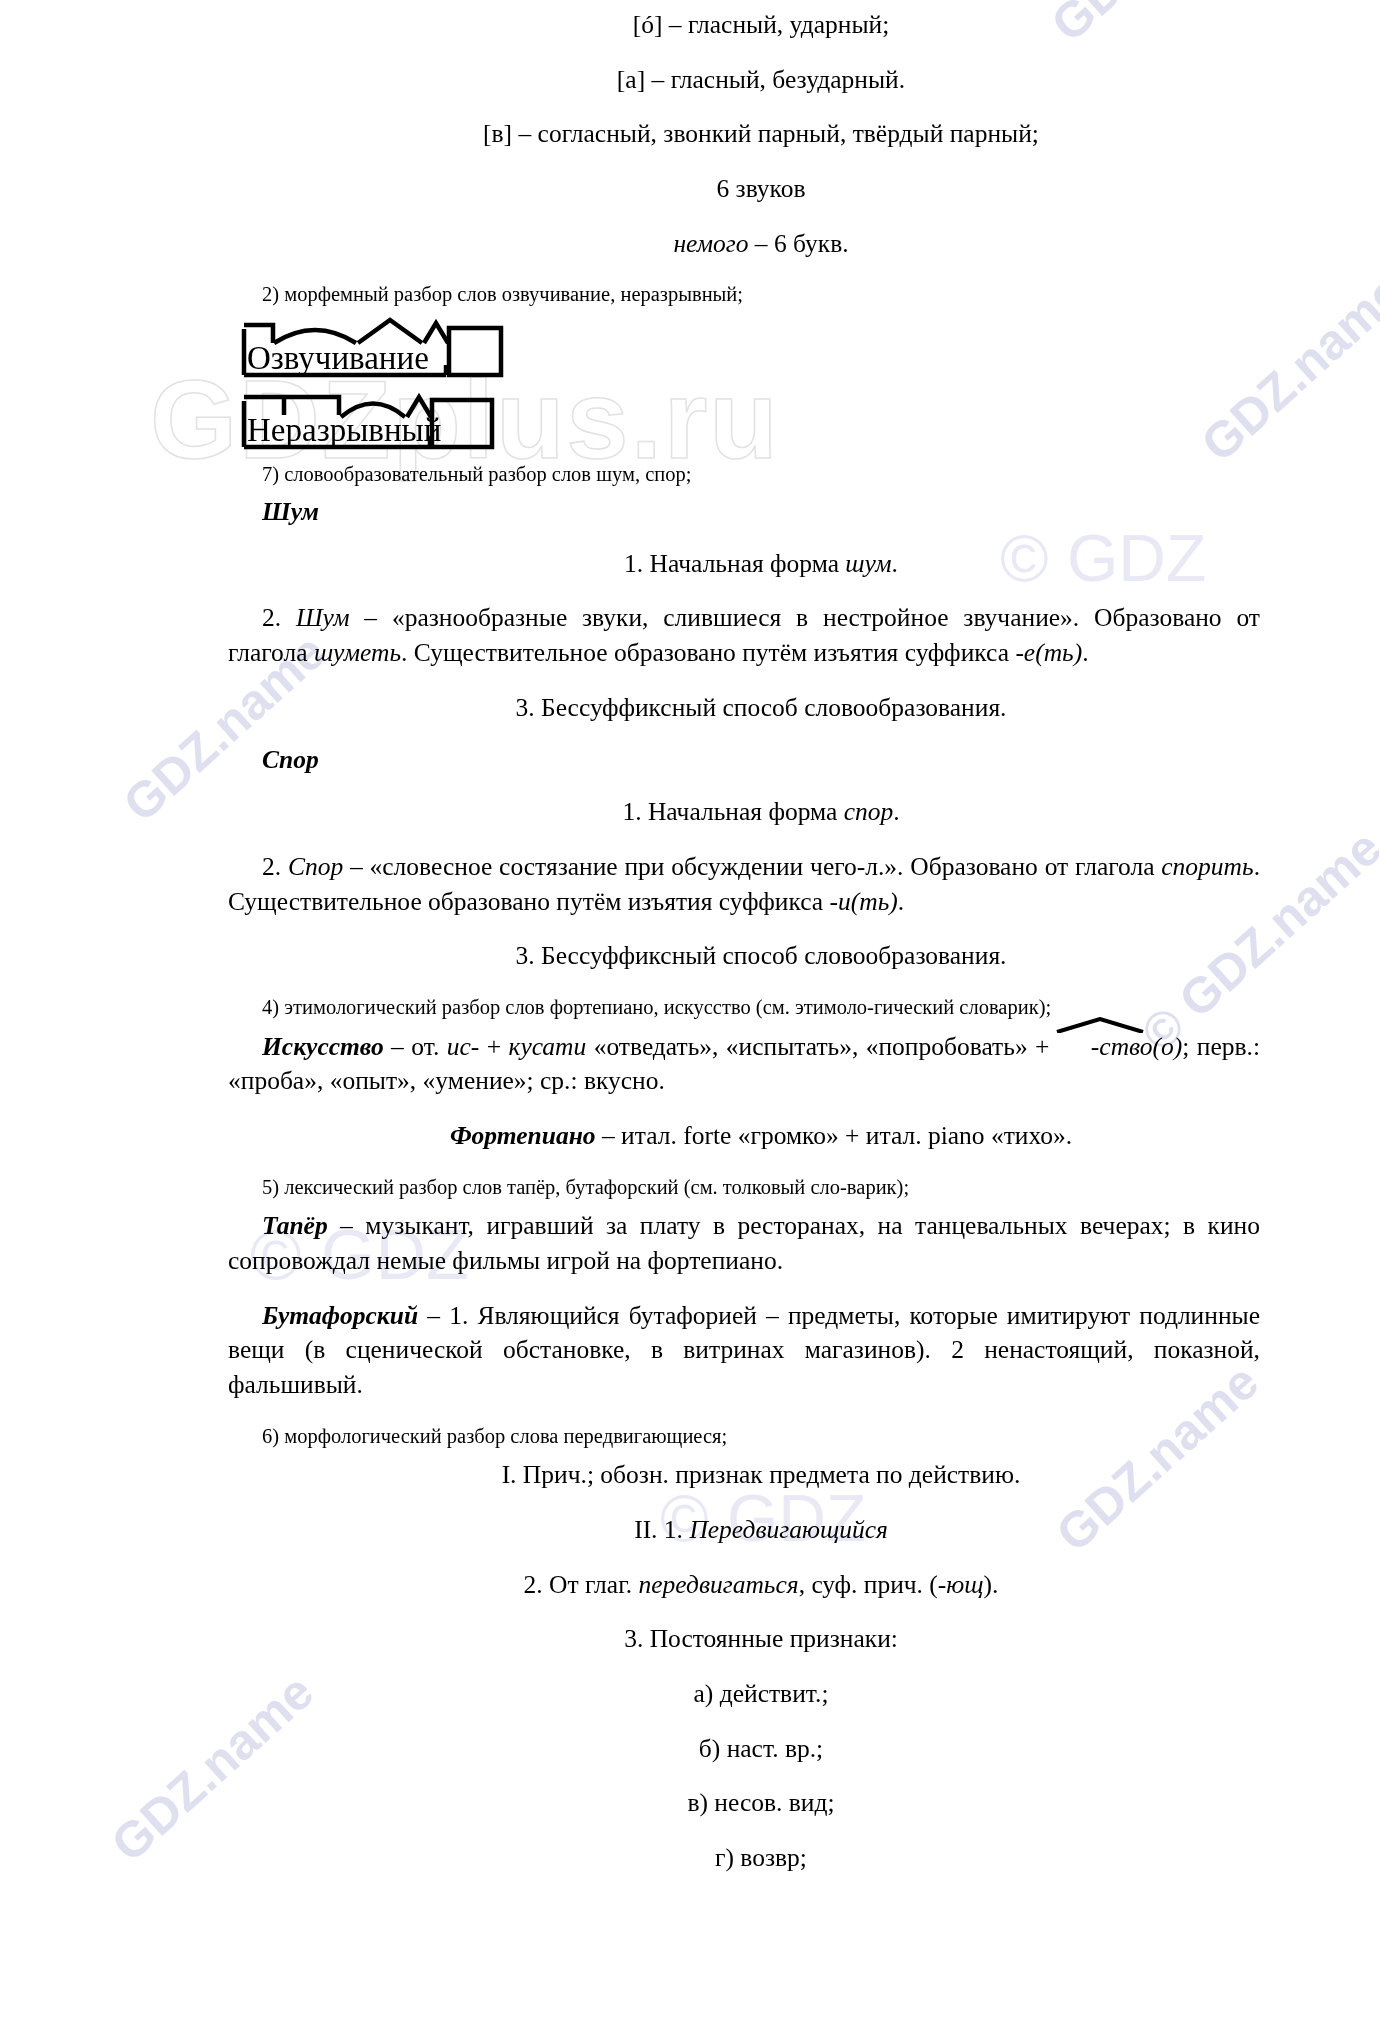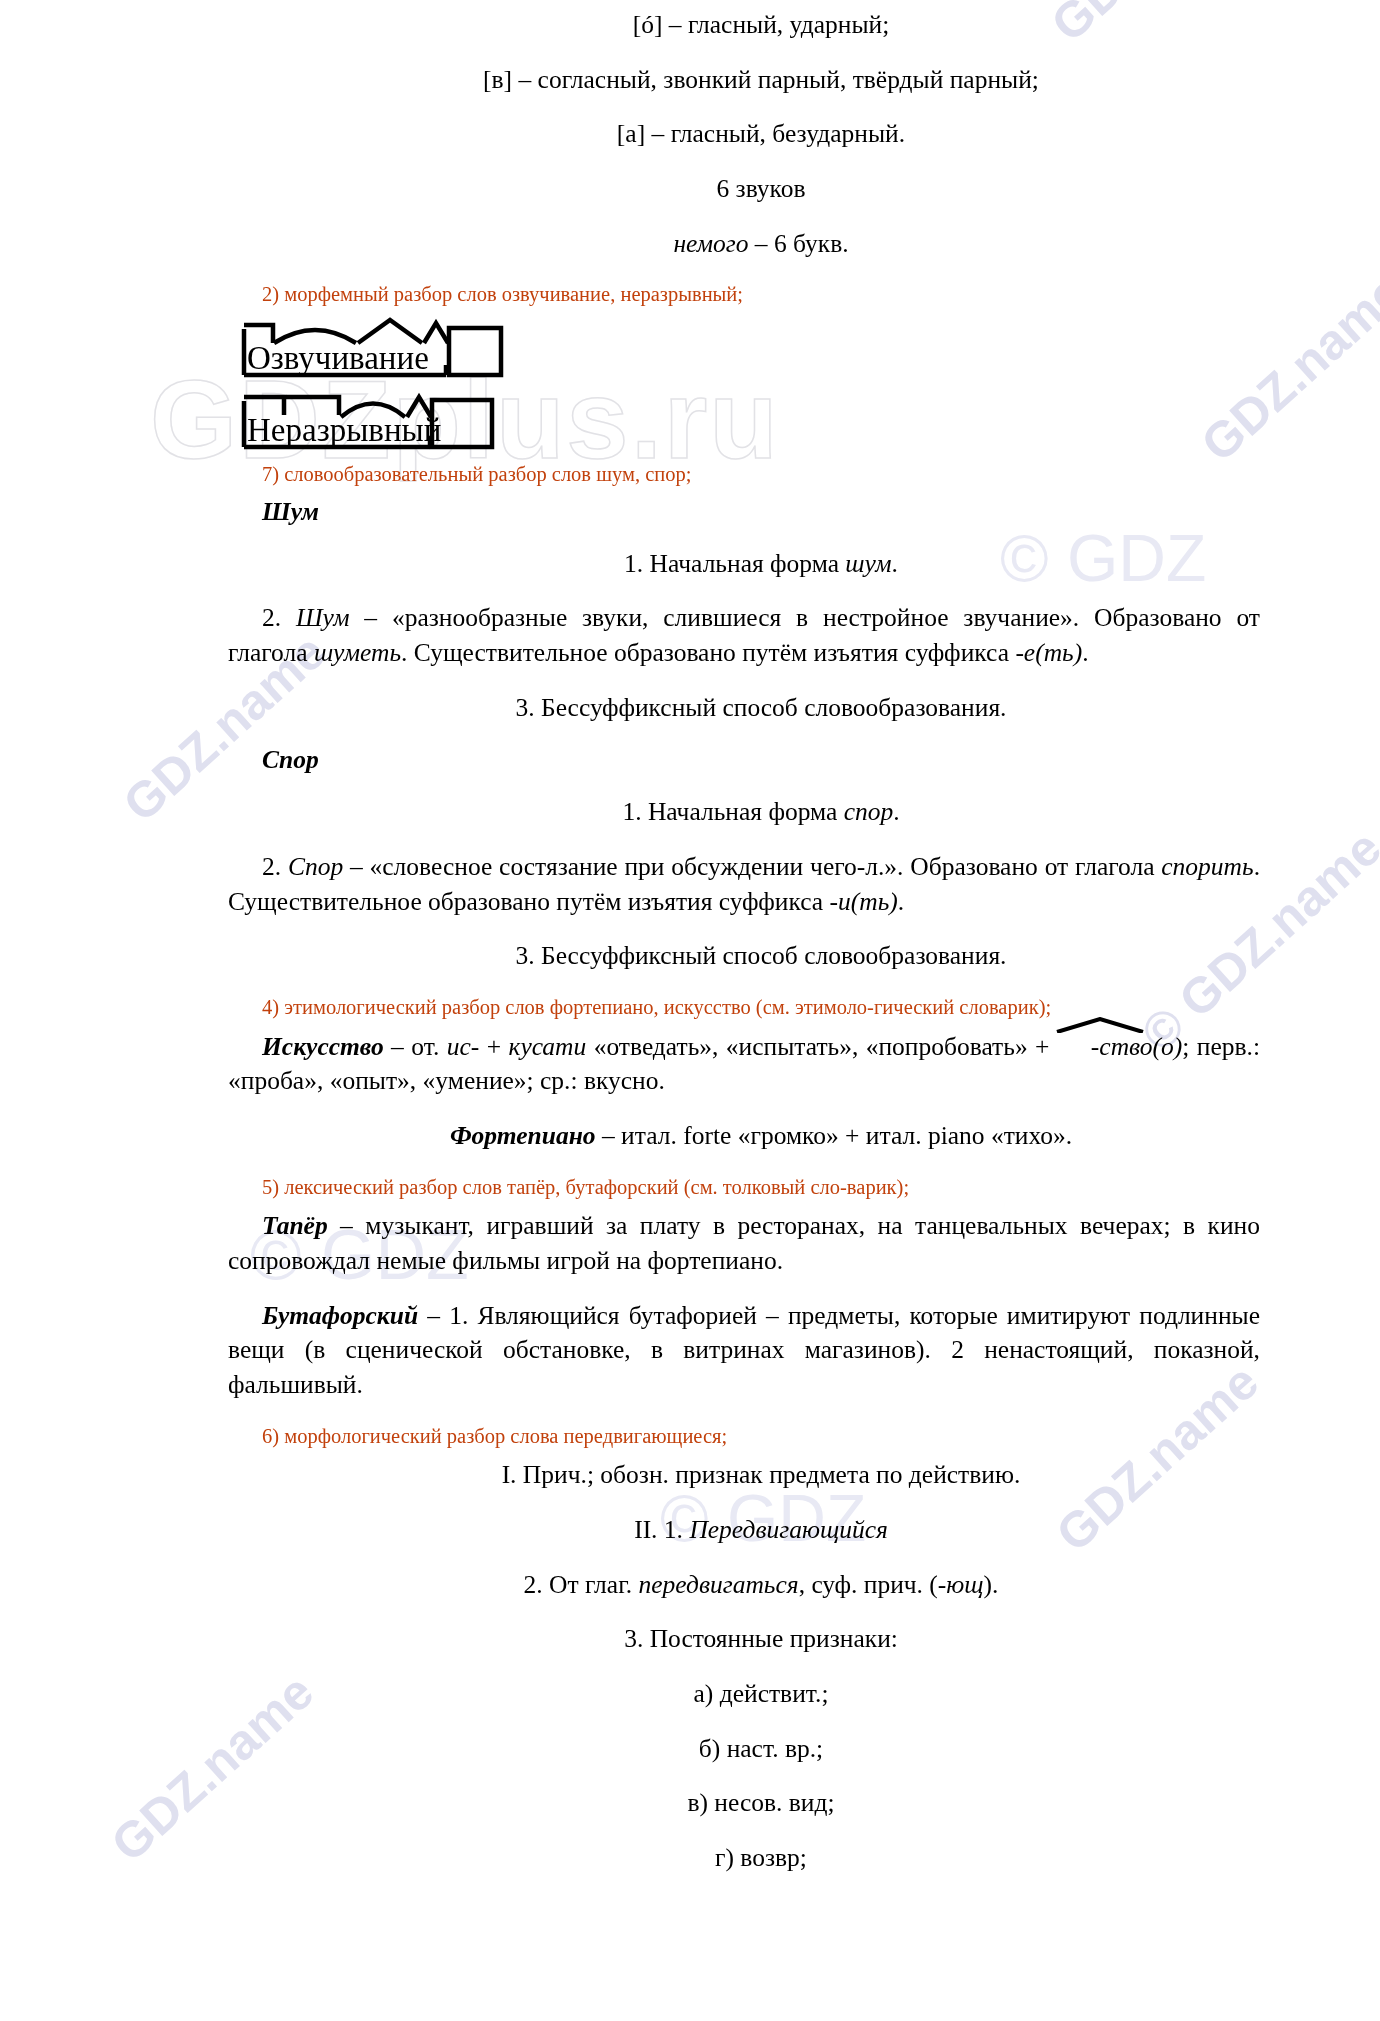--- a/index.html
+++ b/index.html
@@ -55,21 +55,21 @@
   p{margin:0 0 0 0;}
   .ln{
     font-size:25.5px;
     line-height:1.36;
     margin-bottom:20px;
     text-align:center;
   }
   .ind{text-indent:34px;}
   .just{text-align:justify;}
   .gray{
-    color:#c2410c;
+    color:#000000;
     font-size:20.5px;
     line-height:1.3;
     margin-bottom:9px;
     text-indent:34px;
   }
   .hd{
     font-weight:bold;font-style:italic;
     font-size:25.5px;margin-bottom:20px;text-indent:34px;
   }
   i{font-style:italic;}
@@ -94,22 +94,22 @@
   <div class="wm-diag wm-d5">GDZ.name</div>
   <div class="wm-diag wm-d6">GDZ.name</div>
   <div class="wm-circ wm-c1">© GDZ</div>
   <div class="wm-circ wm-c2">© GDZ</div>
   <div class="wm-circ wm-c3">© GDZ</div>
 </div>
 
 <div class="page">
 
   <p class="ln ind">[ó] – гласный, ударный;</p>
+  <p class="ln ind">[а] – гласный, безударный.</p>
   <p class="ln ind">[в] – согласный, звонкий парный, твёрдый парный;</p>
-  <p class="ln ind">[а] – гласный, безударный.</p>
   <p class="ln ind">6 звуков</p>
   <p class="ln ind"><i>немого</i><span> – 6 букв.</span></p>
 
   <p class="gray">2) морфемный разбор слов озвучивание, неразрывный;</p>
 
   <div class="morph-block">
 
     <svg class="morph" width="320" height="72" viewBox="0 0 320 72">
 
       <path d="M4,8 L33,8 L33,26" fill="none" stroke="#000" stroke-width="4.5"></path>

